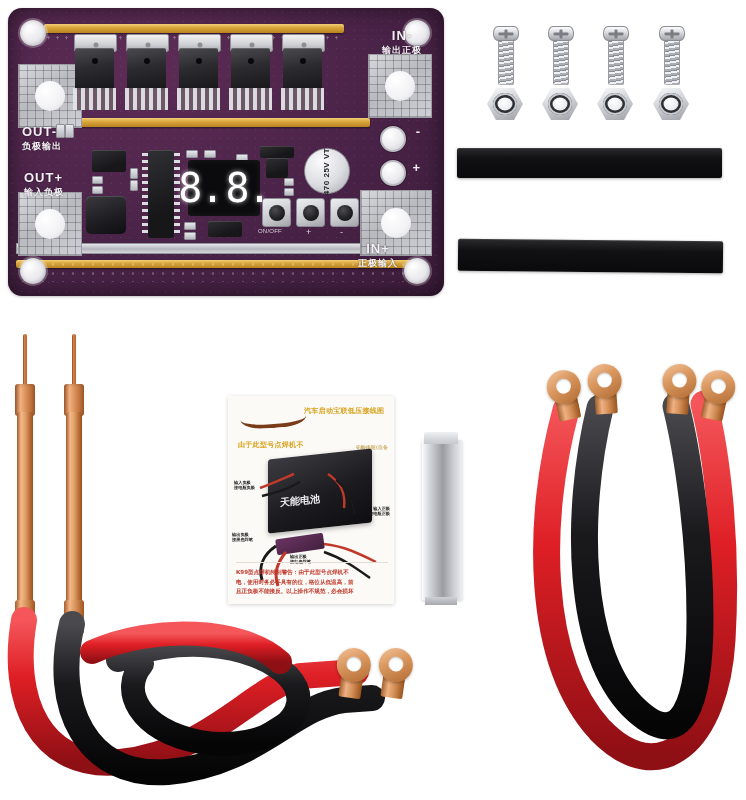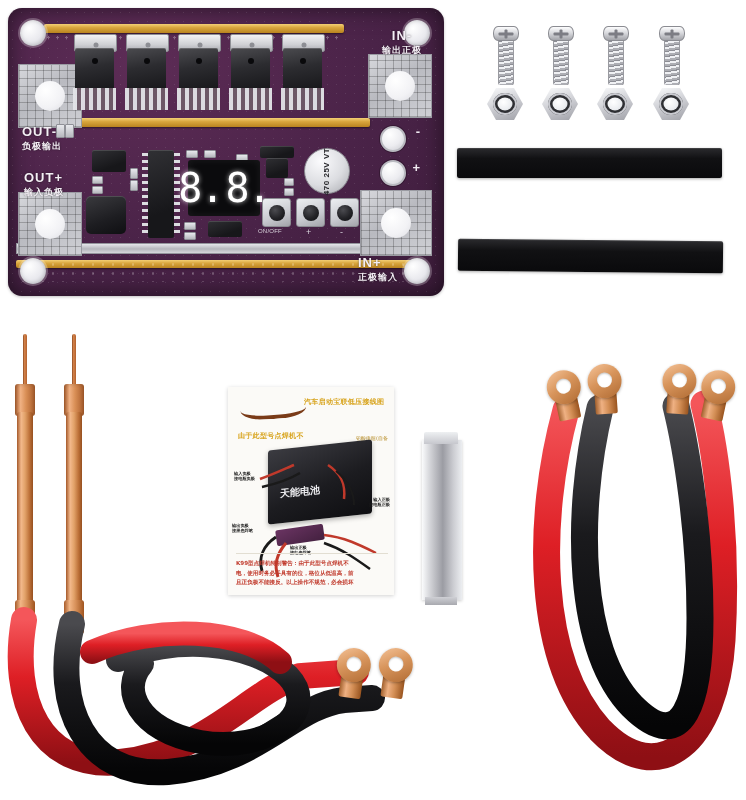--- a/index.html
+++ b/index.html
@@ -133,21 +133,21 @@
 
   
   .silk{position:absolute;color:#f4eff5;font-weight:bold;white-space:nowrap;
         text-shadow:0 0 2px rgba(0,0,0,.6);}
   .silk .lat{font-size:13px;letter-spacing:1px;display:block;}
   .silk .cjk{font-size:9px;letter-spacing:1px;display:block;margin-top:1px;
         font-family:"DejaVu Sans",sans-serif;}
   .s-outneg{left:14px;top:116px;}
   .s-outpos{left:16px;top:162px;}
   .s-inneg{right:22px;top:20px;text-align:center;}
-  .s-inpos{right:46px;bottom:12px;}
+  .s-inpos{right:46px;bottom:26px;text-align:center;}
   .s-sign{position:absolute;color:#efe8f0;font-size:13px;font-weight:bold;}
 
   
   .pinstrip{position:absolute;left:10px;bottom:14px;width:400px;height:22px;
      background-image:radial-gradient(circle, rgba(255,255,255,.30) 1px, transparent 1.4px);
      background-size:10px 9px;opacity:.8;}
 
   
   .topstrip{position:absolute;left:36px;top:26px;width:300px;height:7px;
      background-image:radial-gradient(circle, rgba(255,255,255,.28) 1px, transparent 1.4px);
@@ -191,21 +191,21 @@
      background:linear-gradient(90deg,#8b4a22 0%,#d4834a 40%,#b2602c 100%);border-radius:2px;}
   .pen-collar{position:absolute;left:1px;top:50px;width:20px;height:32px;border-radius:3px;
      background:linear-gradient(90deg,#a85c2b 0%,#f0b183 28%,#d98f56 55%,#a85c2b 100%);
      box-shadow:inset 0 0 4px rgba(0,0,0,.2);}
   .pen-body{position:absolute;left:3px;top:78px;width:16px;height:200px;border-radius:3px;
      background:linear-gradient(90deg,#a5592a 0%,#f3b98c 26%,#e2a269 50%,#bd7139 78%,#96501f 100%);}
   .pen-foot{position:absolute;left:1px;bottom:0;width:20px;height:34px;border-radius:3px;
      background:linear-gradient(90deg,#a85c2b 0%,#f2b686 28%,#d8915a 58%,#a0541f 100%);}
 
   
-  .card{position:absolute;left:228px;top:387px;width:166px;height:208px;
+  .card{position:absolute;left:228px;top:396px;width:166px;height:208px;
      background:#fbfaf7;box-shadow:0 1px 4px rgba(0,0,0,.18);overflow:hidden;}
   .card-hdr1{position:absolute;left:76px;top:10px;font-size:7px;font-weight:bold;color:#d8a41e;
      letter-spacing:.3px;font-family:"DejaVu Sans",sans-serif;}
   .card-wire{position:absolute;left:12px;top:6px;width:66px;height:22px;
      border-bottom:4px solid #7a3b18;border-radius:0 0 40% 40%;transform:rotate(-4deg);}
   .card-hdr2{position:absolute;left:10px;top:44px;font-size:7px;font-weight:bold;color:#d8a41e;
      letter-spacing:.3px;font-family:"DejaVu Sans",sans-serif;}
   .card-hdr3{position:absolute;right:6px;top:48px;font-size:5px;color:#b98f2a;
      font-family:"DejaVu Sans",sans-serif;}
   .card-batt{position:absolute;left:40px;top:58px;width:104px;height:74px;border-radius:3px;

